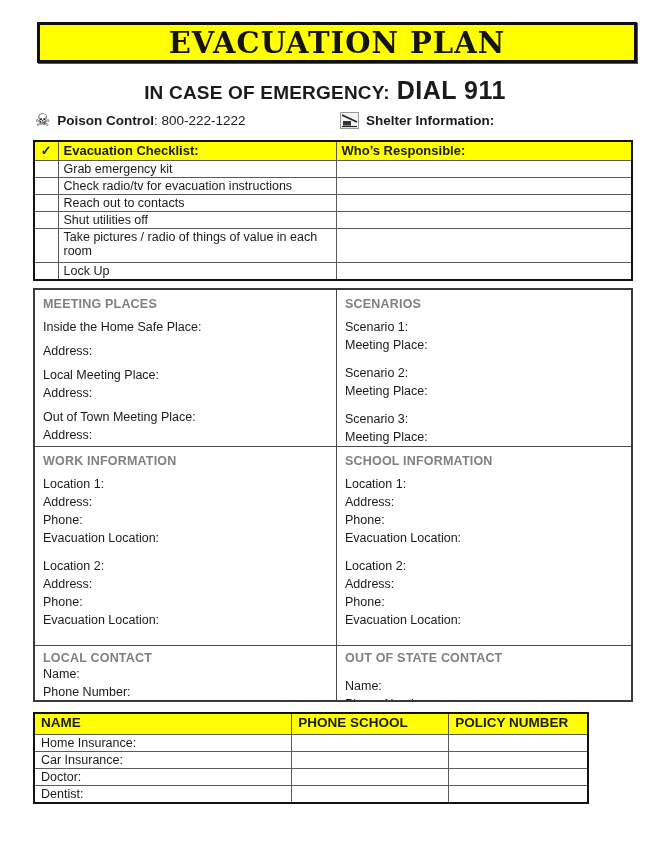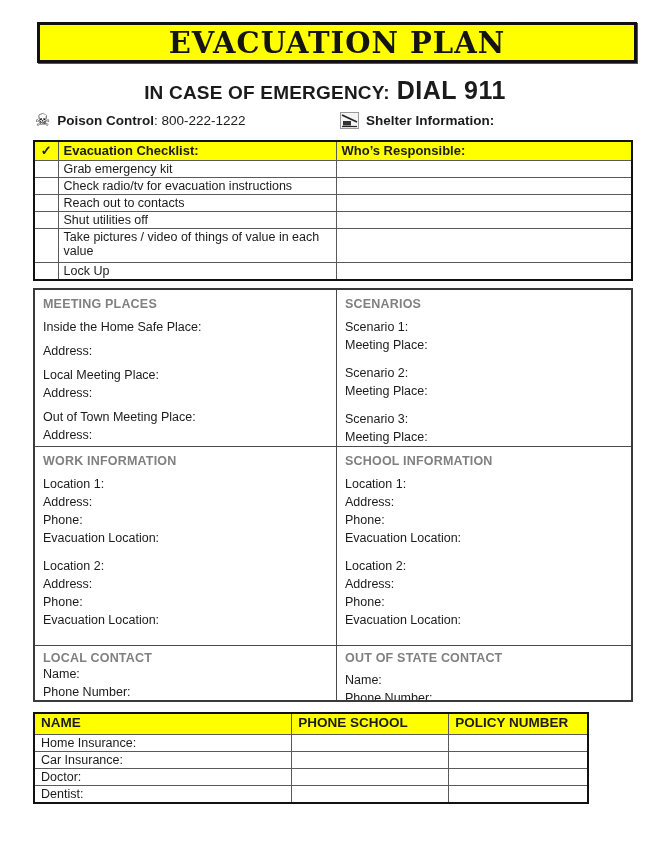--- a/index.html
+++ b/index.html
@@ -157,21 +157,21 @@
       <td class="task-col">Reach out to contacts</td>
       <td class="resp-col"></td>
     </tr>
     <tr>
       <td class="check-col"></td>
       <td class="task-col">Shut utilities off</td>
       <td class="resp-col"></td>
     </tr>
     <tr class="tall">
       <td class="check-col"></td>
-      <td class="task-col">Take pictures / video of things of value in each value</td>
+      <td class="task-col">Take pictures / radio of things of value in each room</td>
       <td class="resp-col"></td>
     </tr>
     <tr>
       <td class="check-col"></td>
       <td class="task-col">Lock Up</td>
       <td class="resp-col"></td>
     </tr>
   </tbody>
     </table>
 
@@ -240,21 +240,21 @@
         <div class="field-line">Evacuation Location:</div>
       </div>
     </div>
 
     <div class="info-cell cell-left" style="padding-top:4px">
       <div class="panel-heading" style="margin-bottom:0">LOCAL CONTACT</div>
       <div class="field-line">Name:</div>
       <div class="field-line">Phone Number:</div>
     </div>
     <div class="info-cell" style="padding-top:4px">
-      <div class="panel-heading" style="margin-bottom:6px">OUT OF STATE CONTACT</div>
+      <div class="panel-heading" style="margin-bottom:12px">OUT OF STATE CONTACT</div>
       <div class="field-line">Name:</div>
       <div class="field-line">Phone Number:</div>
     </div>
   </div>
 
   <table class="policy">
     <tbody>
         <tr class="hdr">
       <th class="col-name">NAME</th>
       <th class="col-phone">PHONE SCHOOL</th>

